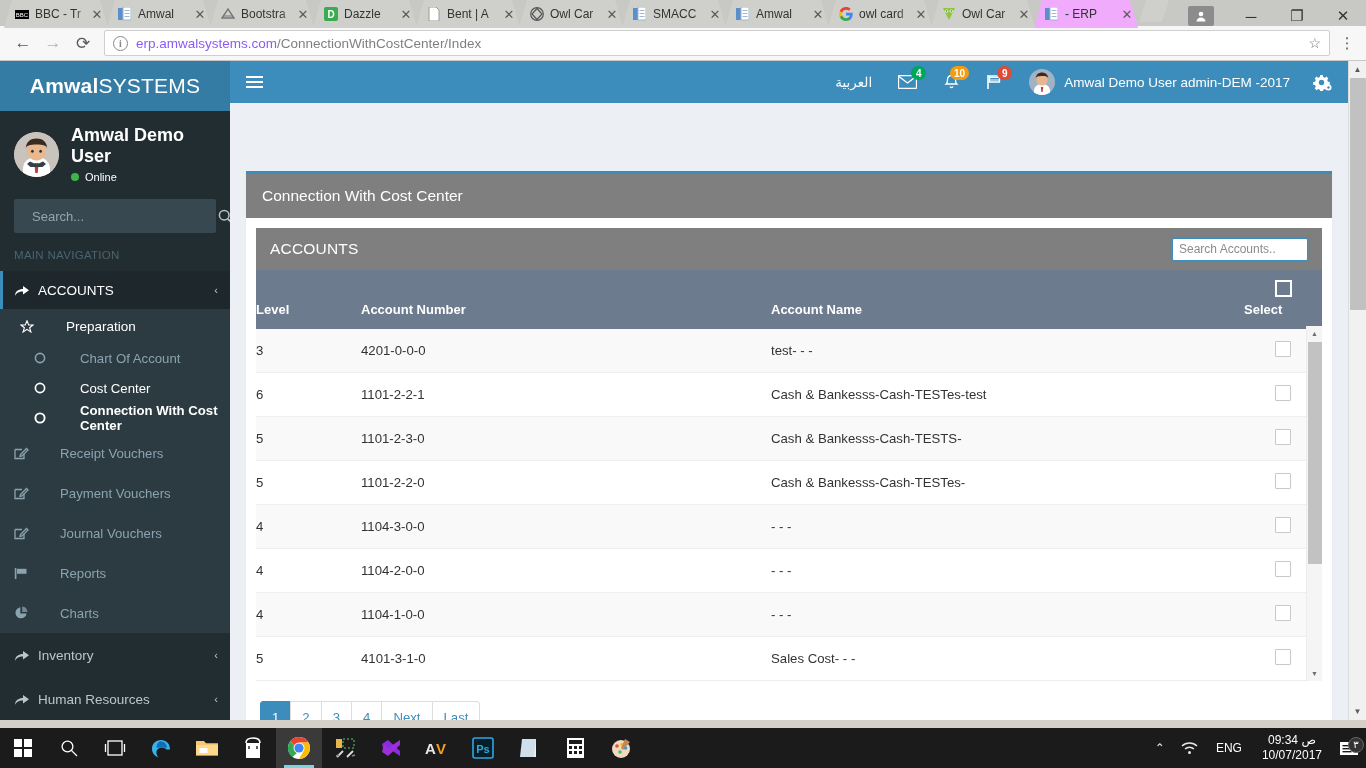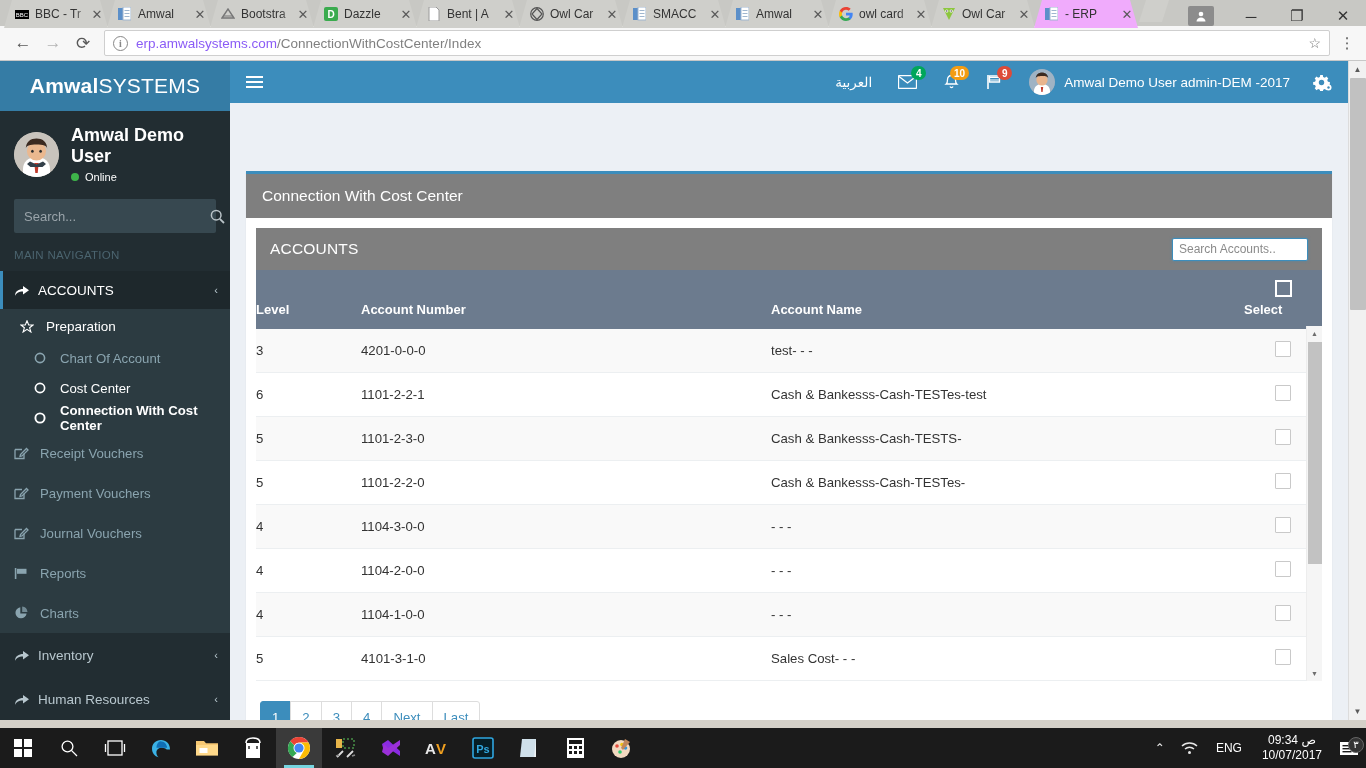--- a/index.html
+++ b/index.html
@@ -152,40 +152,41 @@
     display: inline-block; margin-right: 6px;
   }
   .side-search {
     margin: 4px 14px 0 14px; height: 34px; background: #374850;
     display: flex; align-items: center; border-radius: 2px;
   }
   .side-search input {
     flex: 1; background: transparent; border: 0; outline: 0;
     color: #ccd3d7; font-size: 13px; padding: 0 10px;
     font-family: "Liberation Sans", sans-serif;
+    margin-left: 8px;
   }
   .side-search input::placeholder { color: #9aa4aa; }
   .side-search .sicon { width: 32px; text-align: center; color: #b9c2c7; font-size: 14px; }
   .nav-header {
     color: #4b646f; font-size: 11.5px; padding: 16px 14px 10px 14px; letter-spacing: .3px;
   }
   .menu-item {
     display: flex; align-items: center; height: 38px; padding: 0 12px 0 14px;
     color: #b8c7ce; font-size: 13.5px; position: relative;
   }
   .menu-item .mi-icon { width: 24px; font-size: 14px; flex: 0 0 24px; }
   .menu-item .mi-label { flex: 1; white-space: nowrap; }
   .menu-item .mi-arrow { font-size: 11px; color: #b8c7ce; }
   .menu-item.active {
     background: #1e282c; color: #fff; border-left: 3px solid #3c8dbc; padding-left: 11px;
   }
   .submenu { background: #2c3b41; }
   .sub-item {
     display: flex; align-items: center; height: 30px; padding-left: 22px;
-    color: #8aa4af; font-size: 13.2px;
+    color: #8aa4af; font-size: 13.2px; gap: 20px;
   }
   .sub-item .si-icon { width: 26px; flex: 0 0 26px; font-size: 12px; }
   .sub-item.lvl2 { padding-left: 34px; }
   .sub-item.selected { color: #fff; font-weight: bold; }
   .sub-item.white { color: #fff; }
   .sub-item.prep { color: #fff; font-size: 13.5px; height: 34px; padding-left: 20px; }
 
   
   .content { position: absolute; left: 230px; top: 50px; right: 18px; bottom: 0; overflow: hidden; }
   .content-inner { padding: 60px 16px 0 16px; }

